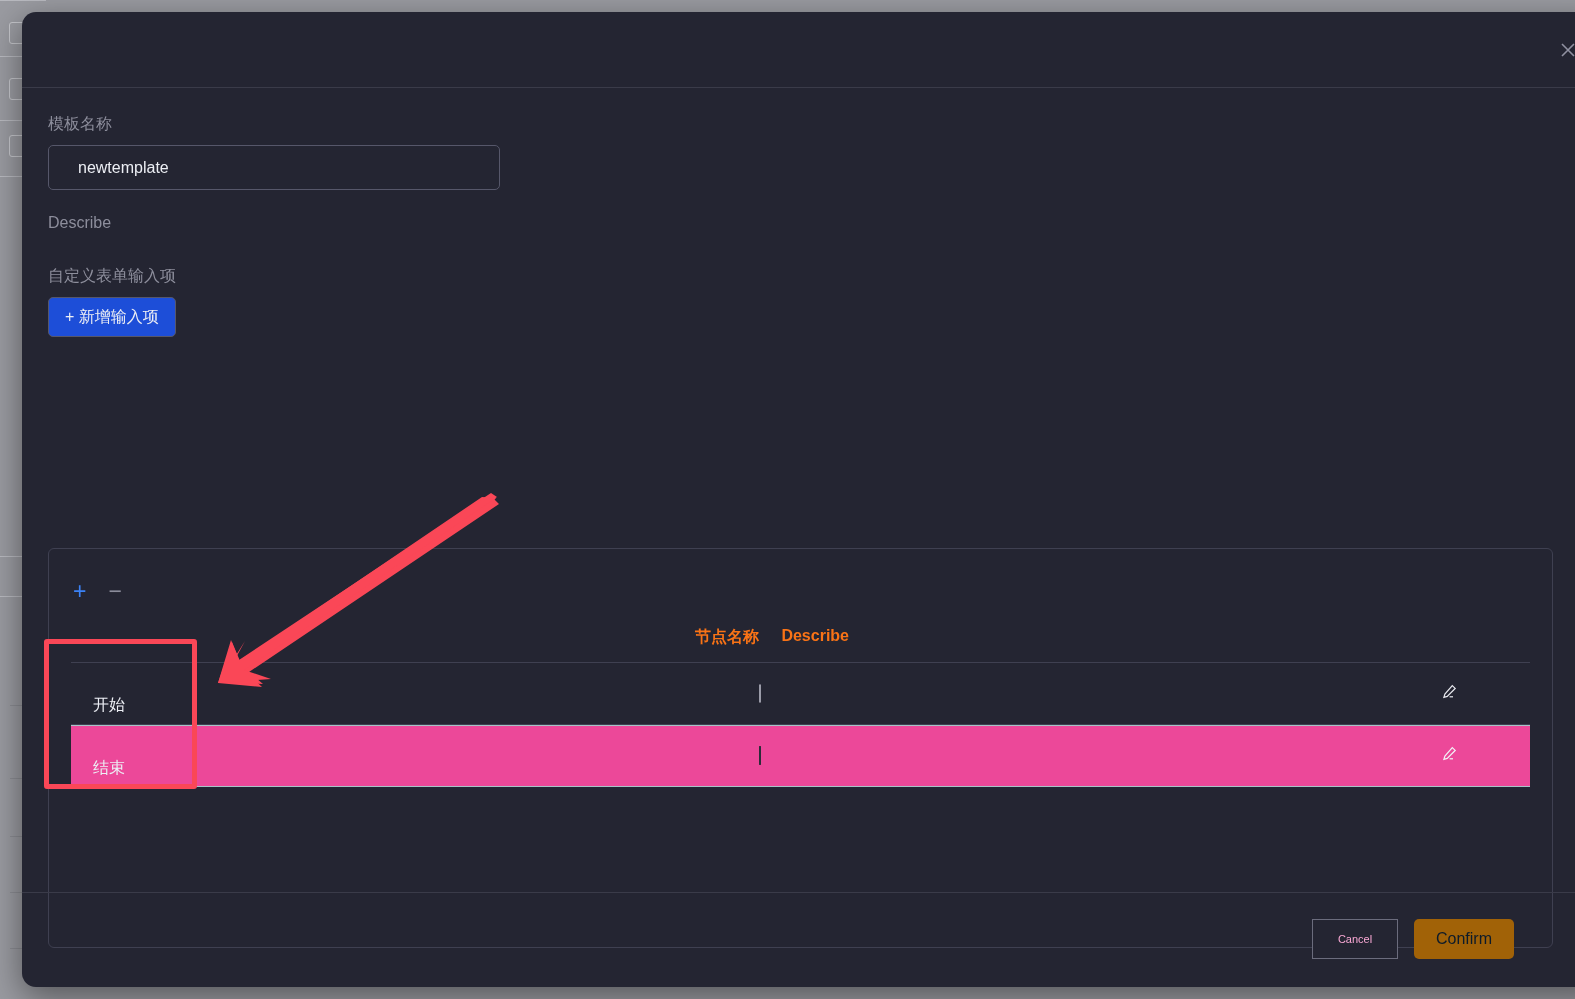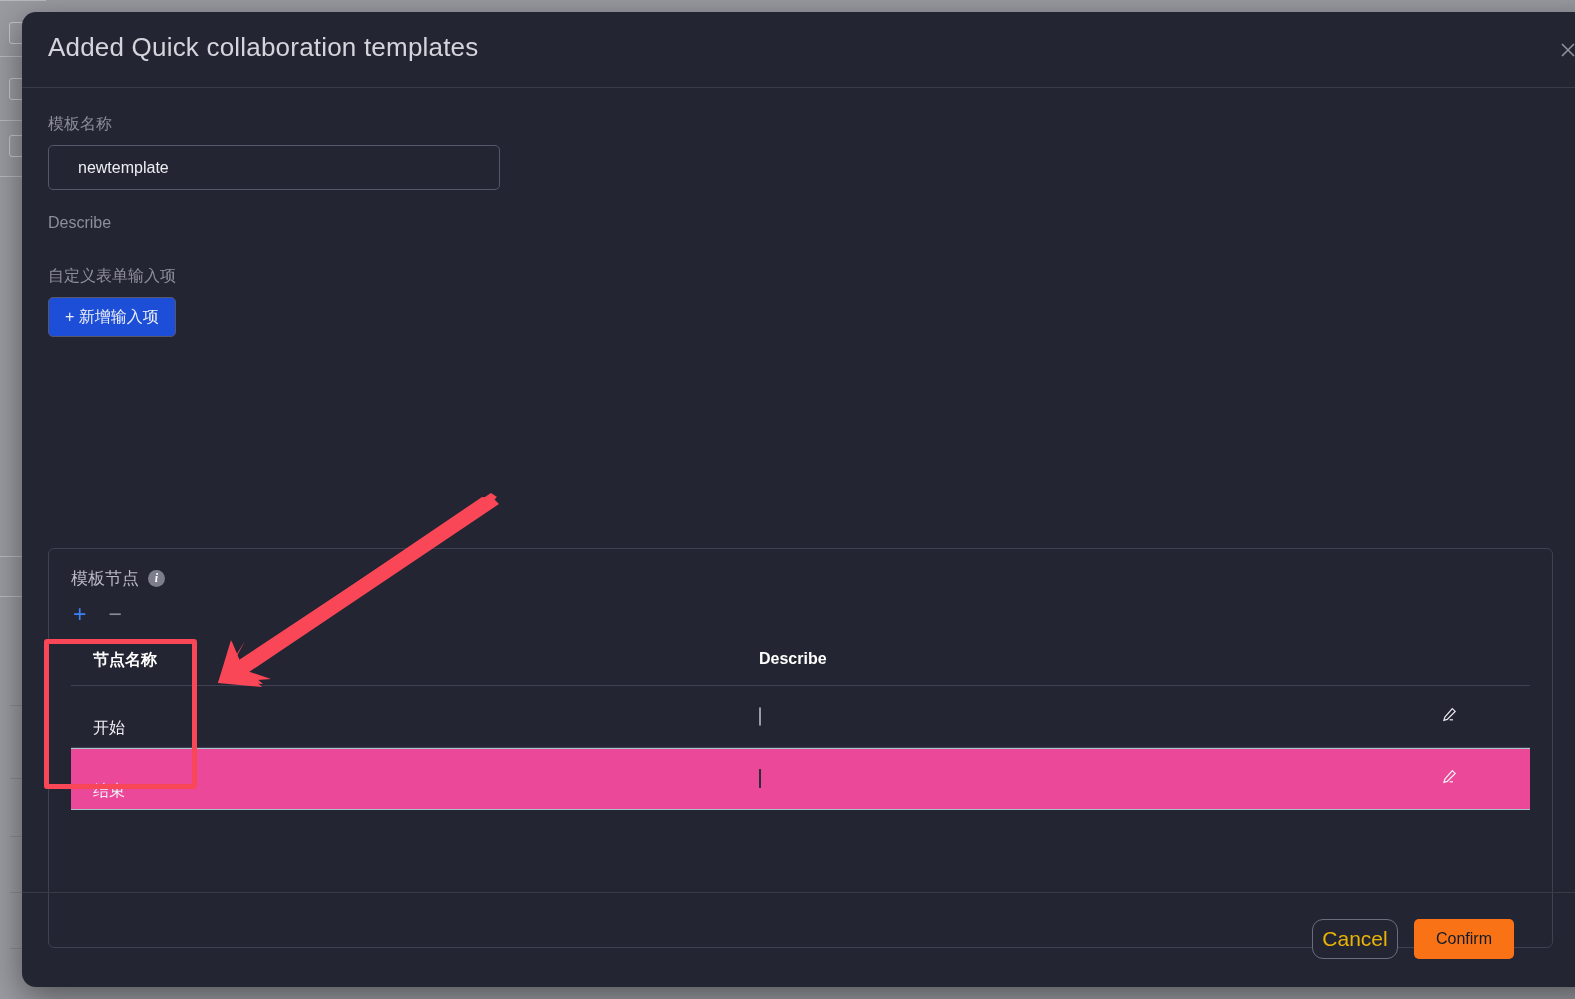--- a/index.html
+++ b/index.html
@@ -133,21 +133,21 @@
   .act-plus { color: #3b82f6; font-size: 23px; line-height: 1; cursor: pointer; }
   .act-minus { color: #8b8c9a; font-size: 23px; line-height: 1; cursor: pointer; }
 
   #node-table { margin-top: 24px; width: 100%; }
   .thead-row {
     display: flex; align-items: flex-start;
     border-bottom: 1px solid #3f4051;
     padding-bottom: 14px;
   }
   .th {
-    font-size: 16px; font-weight: bold; color: #ffffff;
+    font-size: 16px; font-weight: bold; color: #f97316; text-align: right;
   }
   .col-name { width: 688px; padding-left: 22px; }
   .col-check { width: 682px; }
   .col-op { width: 90px; }
 
   .tr {
     display: flex; align-items: center;
     height: 62px;
     border-bottom: 1px solid #3f4051;
   }
@@ -175,27 +175,27 @@
   #modal-footer {
     position: absolute; left: 0; right: 0; bottom: 0; height: 95px;
     border-top: 1px solid #3a3b49;
   }
   #footer-buttons {
     position: absolute; right: 1584px; right: 92px; top: 26px;
     display: flex; gap: 16px;
   }
   .btn-cancel {
     height: 40px; width: 86px;
-    background: #242532; border: 1px solid #6b6c7d; border-radius: 11px;
-    color: #eab308; font-size: 21px; cursor: pointer;
+    background: #242532; border: 1px solid #6b6c7d; border-radius: 0;
+    color: #f9a8d4; font-size: 11px; cursor: pointer;
     font-family: "Liberation Sans", sans-serif;
   }
   .btn-confirm {
     height: 40px; width: 100px;
-    background: #f97316; border: none; border-radius: 5px;
+    background: #a16207; border: none; border-radius: 5px;
     color: #0d1b2a; font-size: 16px; cursor: pointer;
     font-family: "Liberation Sans", sans-serif;
   }
 
   
   #annot-box {
     position: absolute;
     left: 44px; top: 639px; width: 153px; height: 150px;
     border: 5px solid #fa4757;
     border-radius: 3px;
@@ -223,21 +223,20 @@
   <div class="bg-tick" style="top:705px;"></div>
   <div class="bg-tick" style="top:778px;"></div>
   <div class="bg-tick" style="top:836px;"></div>
   <div class="bg-tick" style="top:892px;"></div>
   <div class="bg-tick" style="top:948px;"></div>
 </div>
 
 <div id="modal">
 
   <div id="modal-header">
-    <div id="modal-title">Added Quick collaboration templates</div>
     <div id="close-btn">
       <svg width="20" height="20" viewBox="0 0 20 20" aria-hidden="true">
         <path d="M4 4 L16 16 M16 4 L4 16" stroke="#8f90a0" stroke-width="1.6" fill="none"></path>
       </svg>
     </div>
   </div>
 
   <div id="modal-body">
 
     
@@ -250,24 +249,20 @@
     <div class="field-label">Describe</div>
 
     <div class="gap"></div>
 
     
     <div class="field-label">自定义表单输入项</div>
     <button class="btn-outline">+ 新增输入项</button>
 
     
     <div id="node-panel">
-      <div id="node-panel-title">
-        <span>模板节点</span>
-        <span class="info-icon">i</span>
-      </div>
 
       <div id="node-actions">
         <span class="act-plus">+</span>
         <span class="act-minus">−</span>
       </div>
 
       <div id="node-table">
         <div class="thead-row">
           <div class="th col-name">节点名称</div>
           <div class="th col-op">Describe</div>

